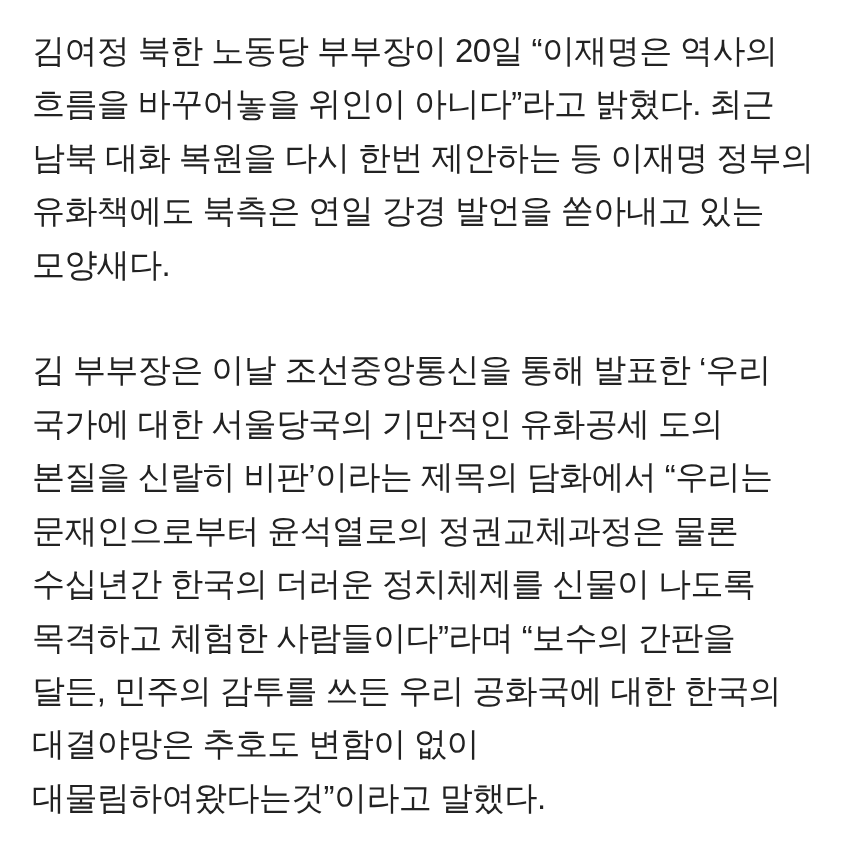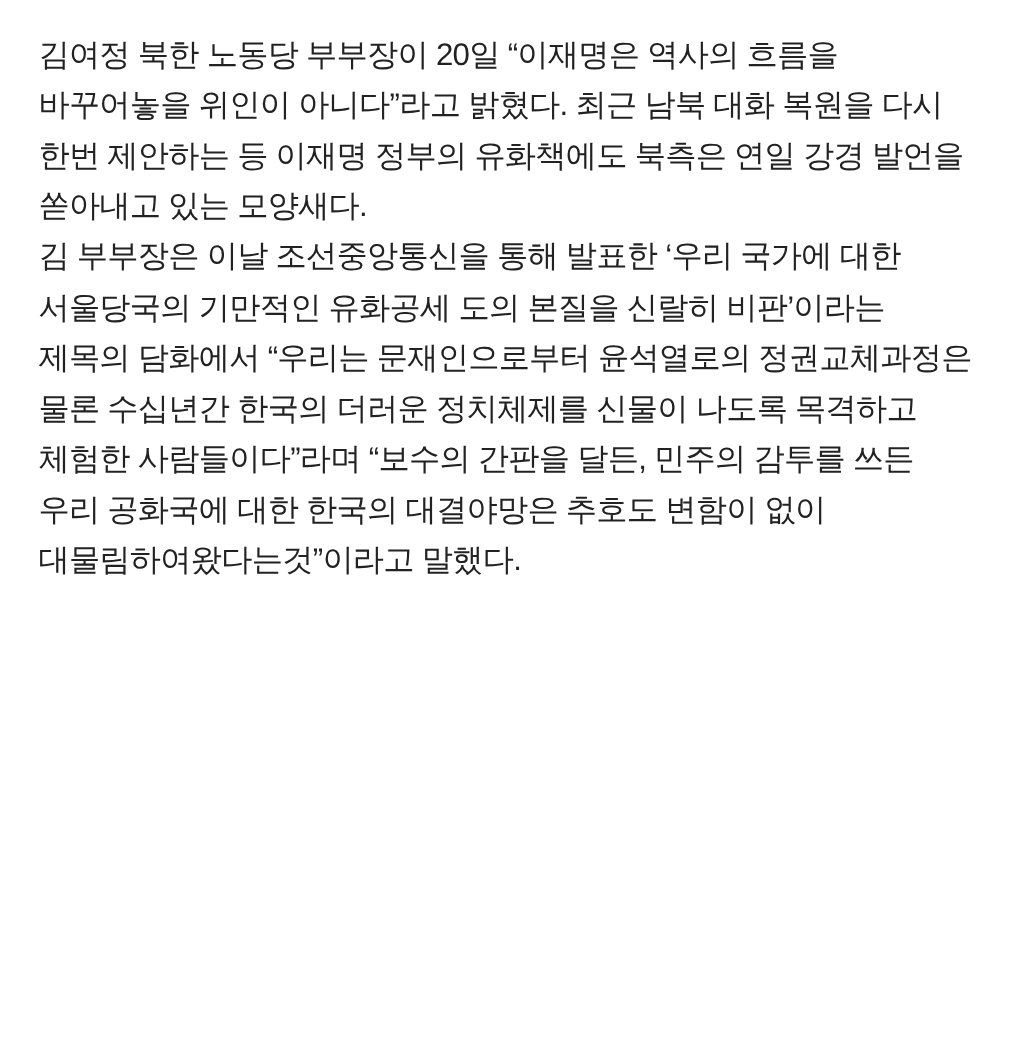--- a/index.html
+++ b/index.html
@@ -15,29 +15,30 @@
     font-family: "Liberation Sans", "DejaVu Sans", sans-serif;
     color: #1a1a1a;
   }
   .article {
     box-sizing: border-box;
     width: 850px;
     padding: 24px 36px 0 32px;
   }
   .para {
     margin: 0;
-    font-size: 26px;
+    font-size: 33px;
     line-height: 1.62;
     letter-spacing: -0.6px;
     color: #222222;
     font-weight: 400;
     text-align: left;
     word-break: keep-all;
   }
   .para + .para {
+    margin-top: 52px;
   }
 </style>
 </head>
 <body>
 
 <div class="article">
   <p class="para">김여정 북한 노동당 부부장이 20일 “이재명은 역사의 흐름을 바꾸어놓을 위인이 아니다”라고 밝혔다. 최근 남북 대화 복원을 다시 한번 제안하는 등 이재명 정부의 유화책에도 북측은 연일 강경 발언을 쏟아내고 있는 모양새다.</p>
   <p class="para">김 부부장은 이날 조선중앙통신을 통해 발표한 ‘우리 국가에 대한 서울당국의 기만적인 유화공세 도의 본질을 신랄히 비판’이라는 제목의 담화에서 “우리는 문재인으로부터 윤석열로의 정권교체과정은 물론 수십년간 한국의 더러운 정치체제를 신물이 나도록 목격하고 체험한 사람들이다”라며 “보수의 간판을 달든, 민주의 감투를 쓰든 우리 공화국에 대한 한국의 대결야망은 추호도 변함이 없이 대물림하여왔다는것”이라고 말했다.</p>
 </div>
 

